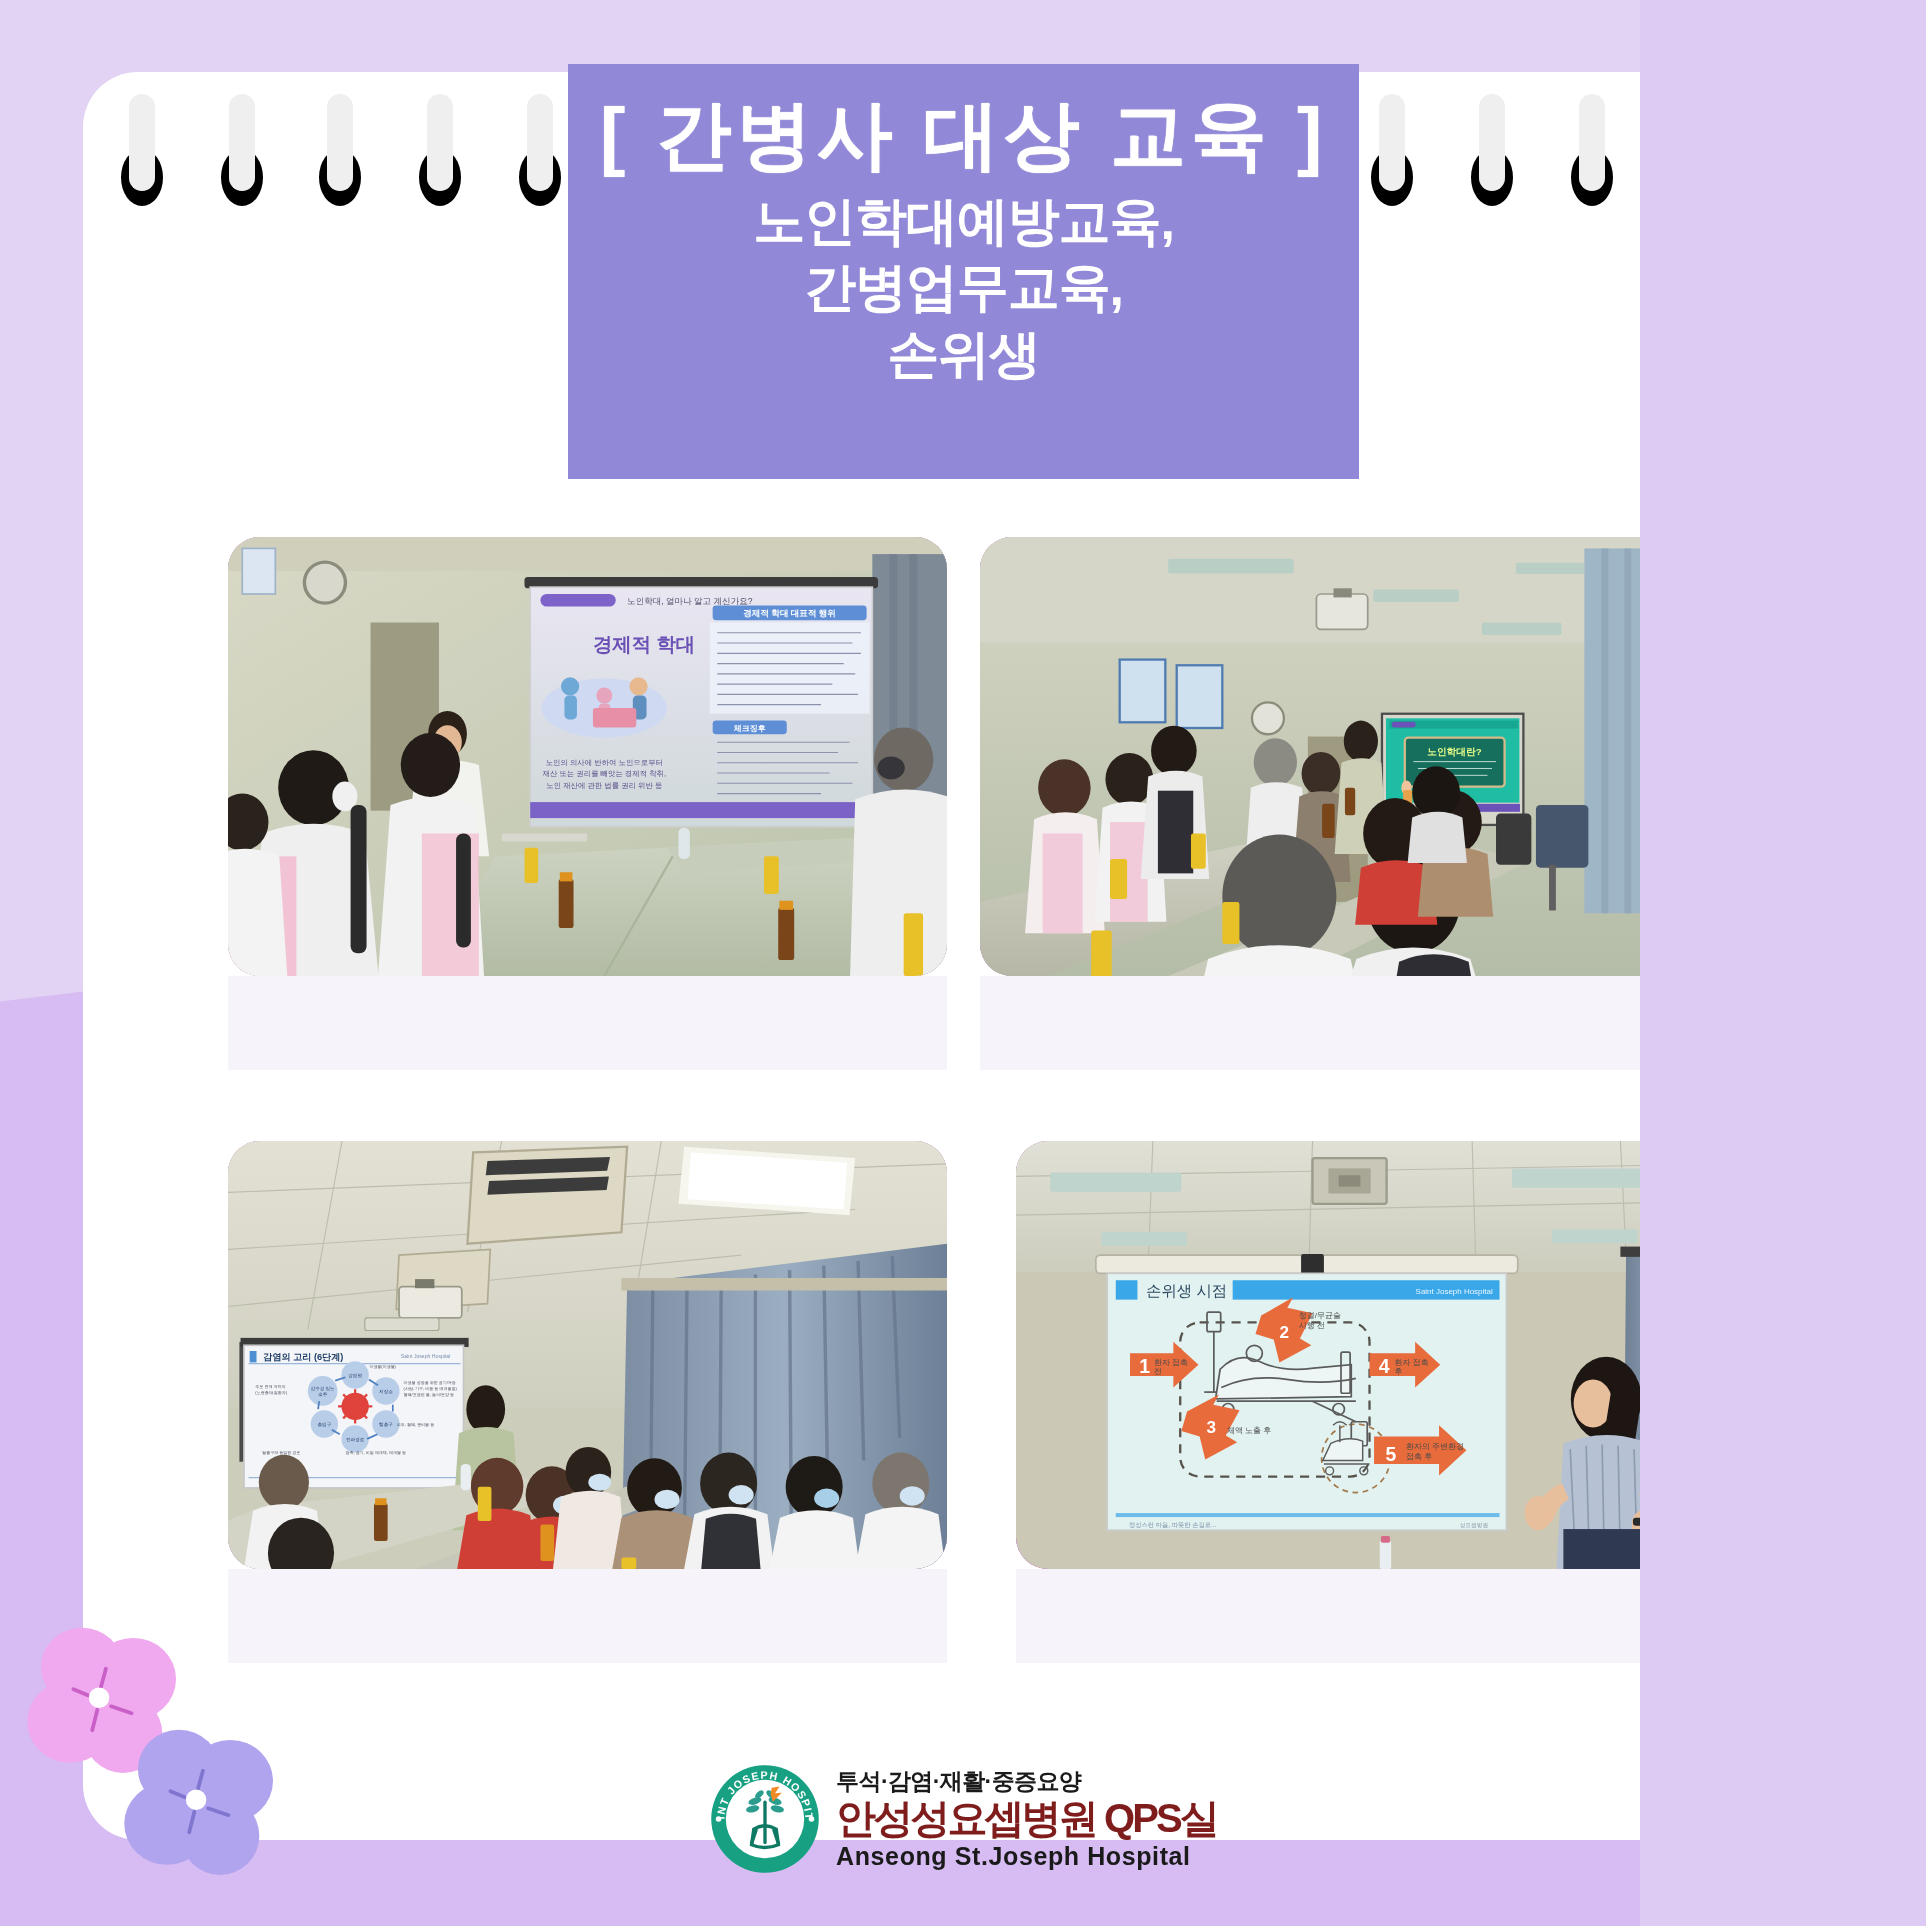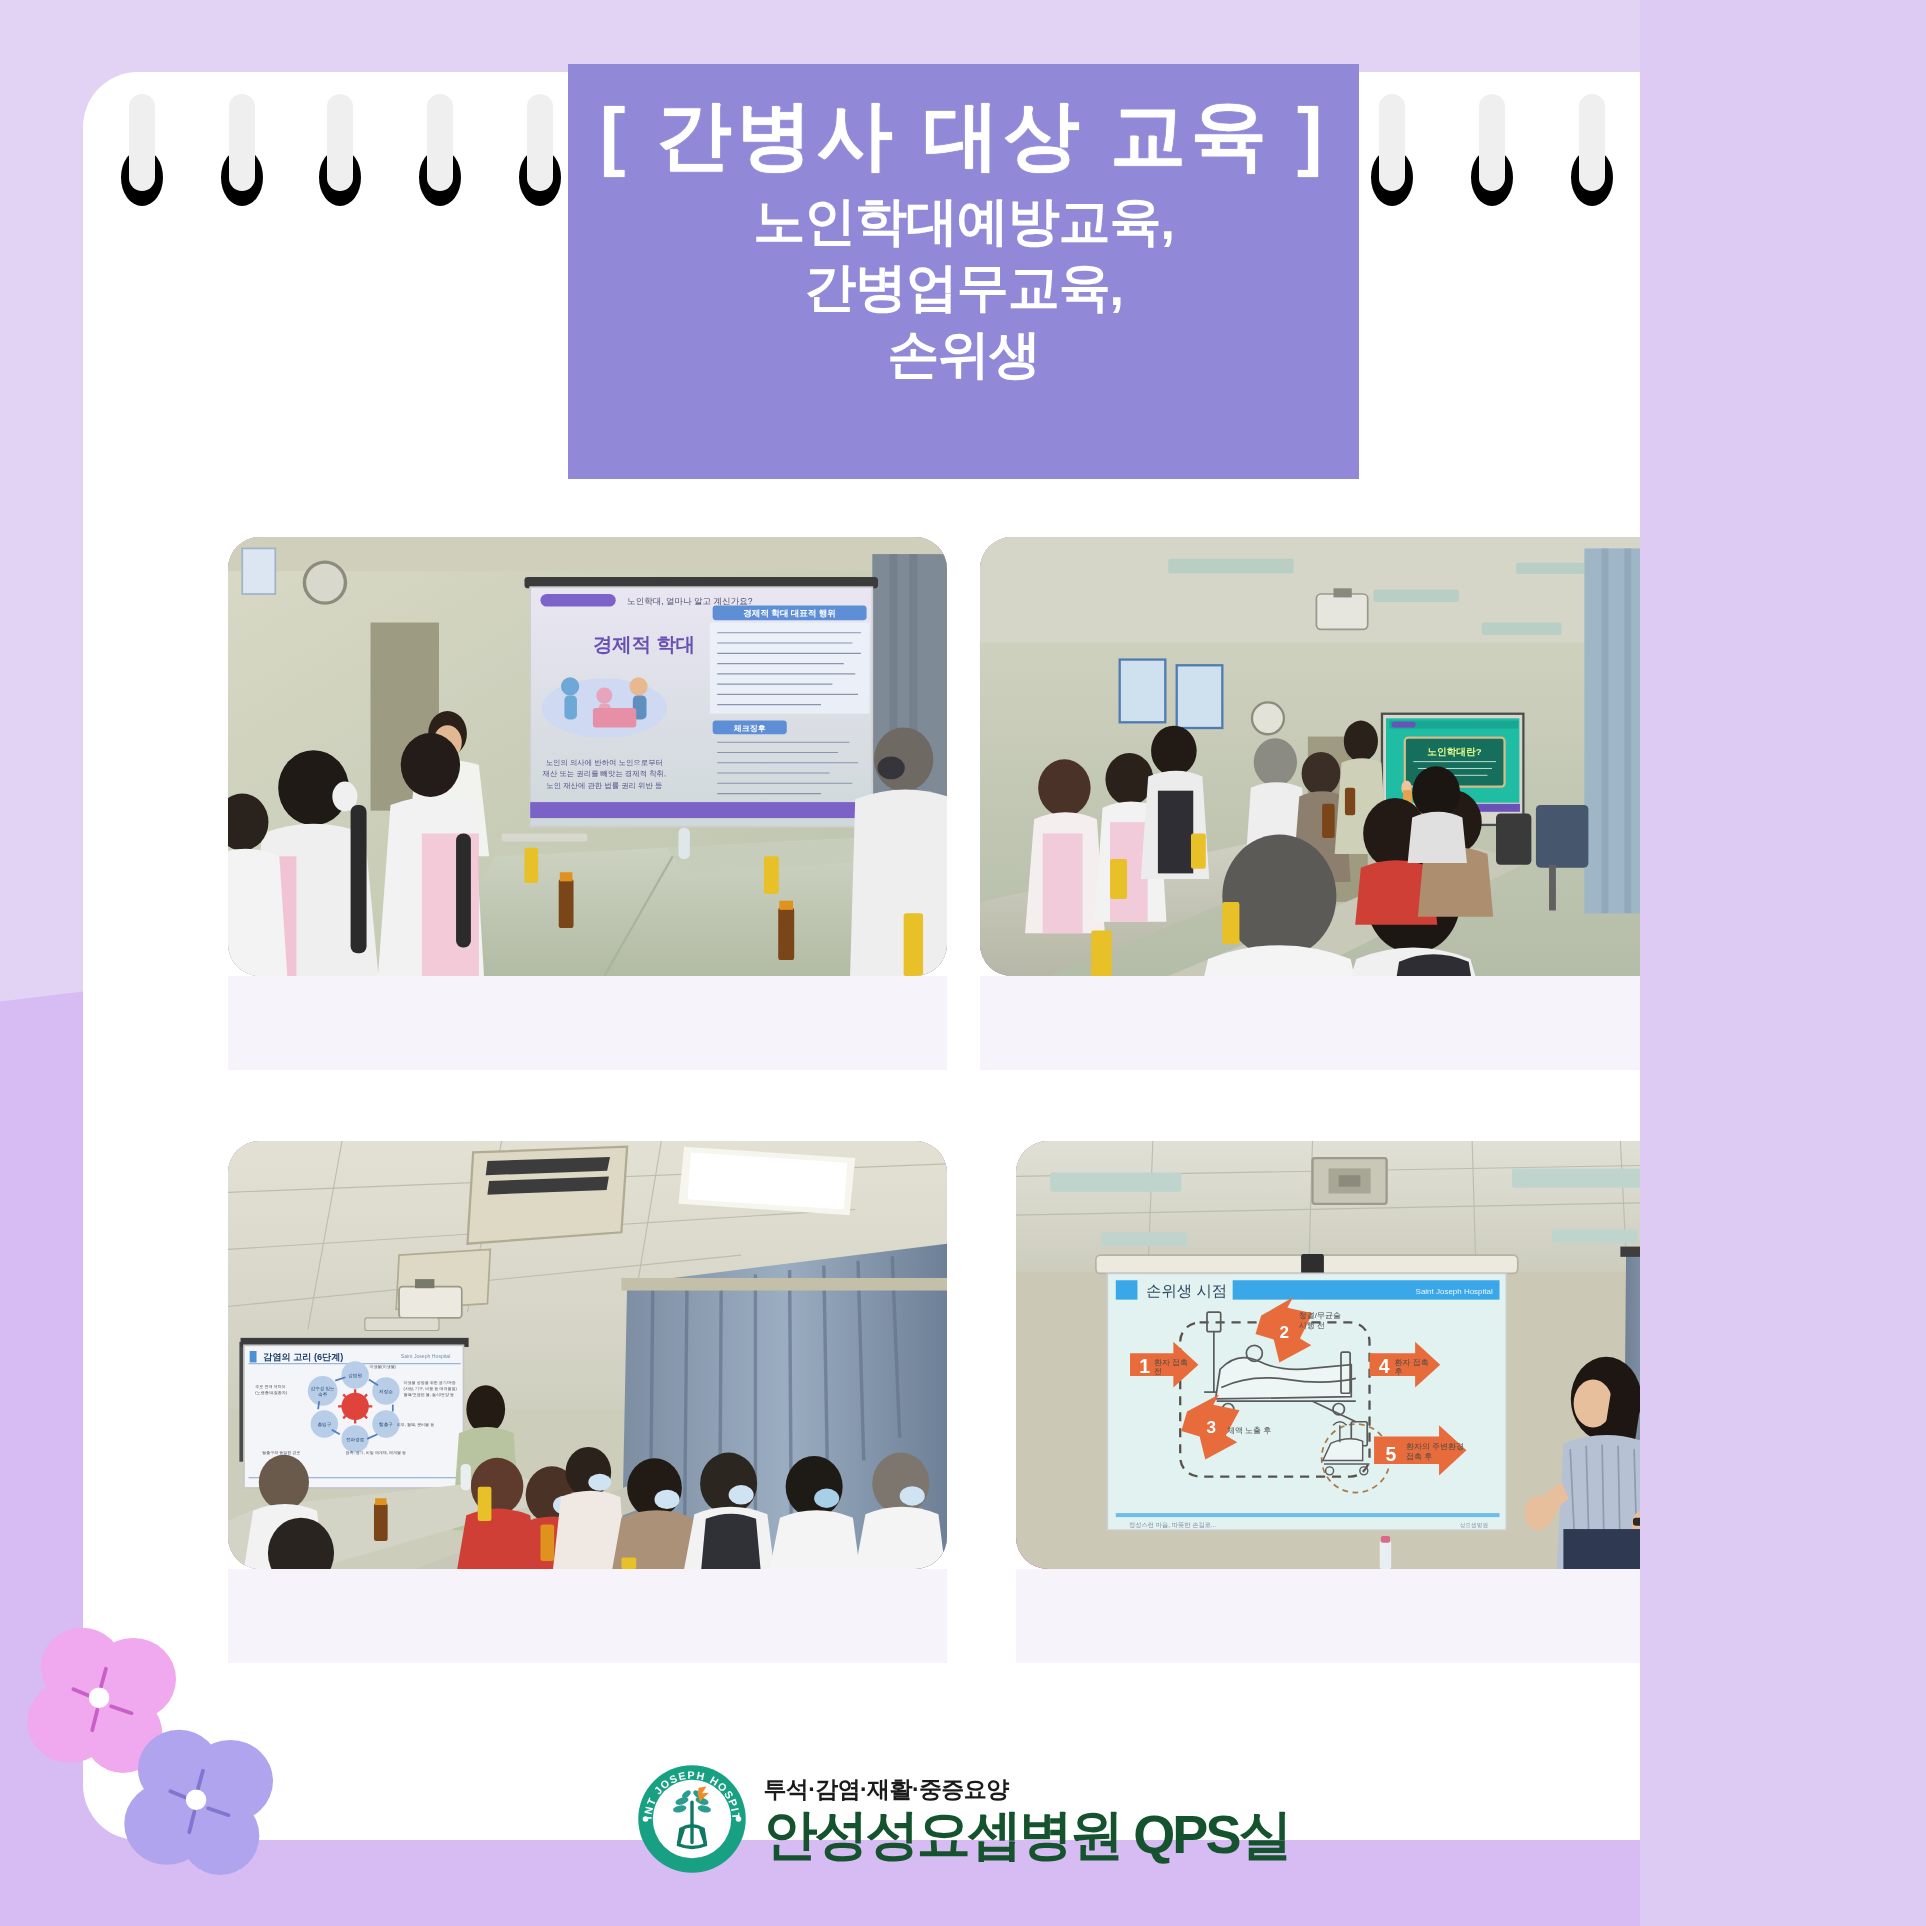--- a/index.html
+++ b/index.html
@@ -82,21 +82,21 @@
   .scene{position:absolute;inset:0;width:100%;height:100%;display:block;}
 
   
   .footer{
     position:absolute;left:0;top:1753px;width:1926px;height:131px;
     display:flex;align-items:center;justify-content:center;gap:15px;
   }
   .logo-seal{width:112px;height:112px;flex:0 0 auto;}
   .footer-text{display:flex;flex-direction:column;justify-content:center;}
   .f-top{font-size:23px;font-weight:bold;color:#1a1a1a;letter-spacing:-0.6px;margin-bottom:1.1px;}
-  .f-main{font-size:54px;font-weight:bold;color:#14532d;letter-spacing:-2.9px;line-height:1.04;}
+  .f-main{font-size:40px;font-weight:bold;color:#7f1d1d;letter-spacing:-2.9px;line-height:1.04;}
   .f-bot{font-size:25px;font-weight:bold;color:#1a1a1a;letter-spacing:0.6px;margin-top:2.3px;}
 </style>
 </head>
 <body>
 
 <div class="stage">
 
   <div class="bg-base"></div>
   <div class="bg-diag"></div>
 
@@ -800,17 +800,18 @@
           <ellipse cx="110" cy="56" rx="9" ry="5" transform="rotate(42 110 56)"></ellipse>
         </g>
         <path d="M112 44 l14 -2 l-8 12 l12 -1 l-16 16 l-4 -14z" fill="#f08c26"></path>
         <path d="M80 118 q20 -12 40 0 l4 28 q-24 10 -48 0z" fill="none" stroke="#0f7a63" stroke-width="6"></path>
         <path d="M84 120 l-8 24 M116 120 l8 24" stroke="#0f7a63" stroke-width="6" fill="none" stroke-linecap="round"></path>
       </g>
     </svg>
     <div class="footer-text">
       <div class="f-top">투석·감염·재활·중증요양</div>
       <div class="f-main">안성성요셉병원 QPS실</div>
+      <div class="f-bot">Anseong St.Joseph Hospital</div>
     </div>
   </div>
 
 </div>
 
 
 </body></html>

